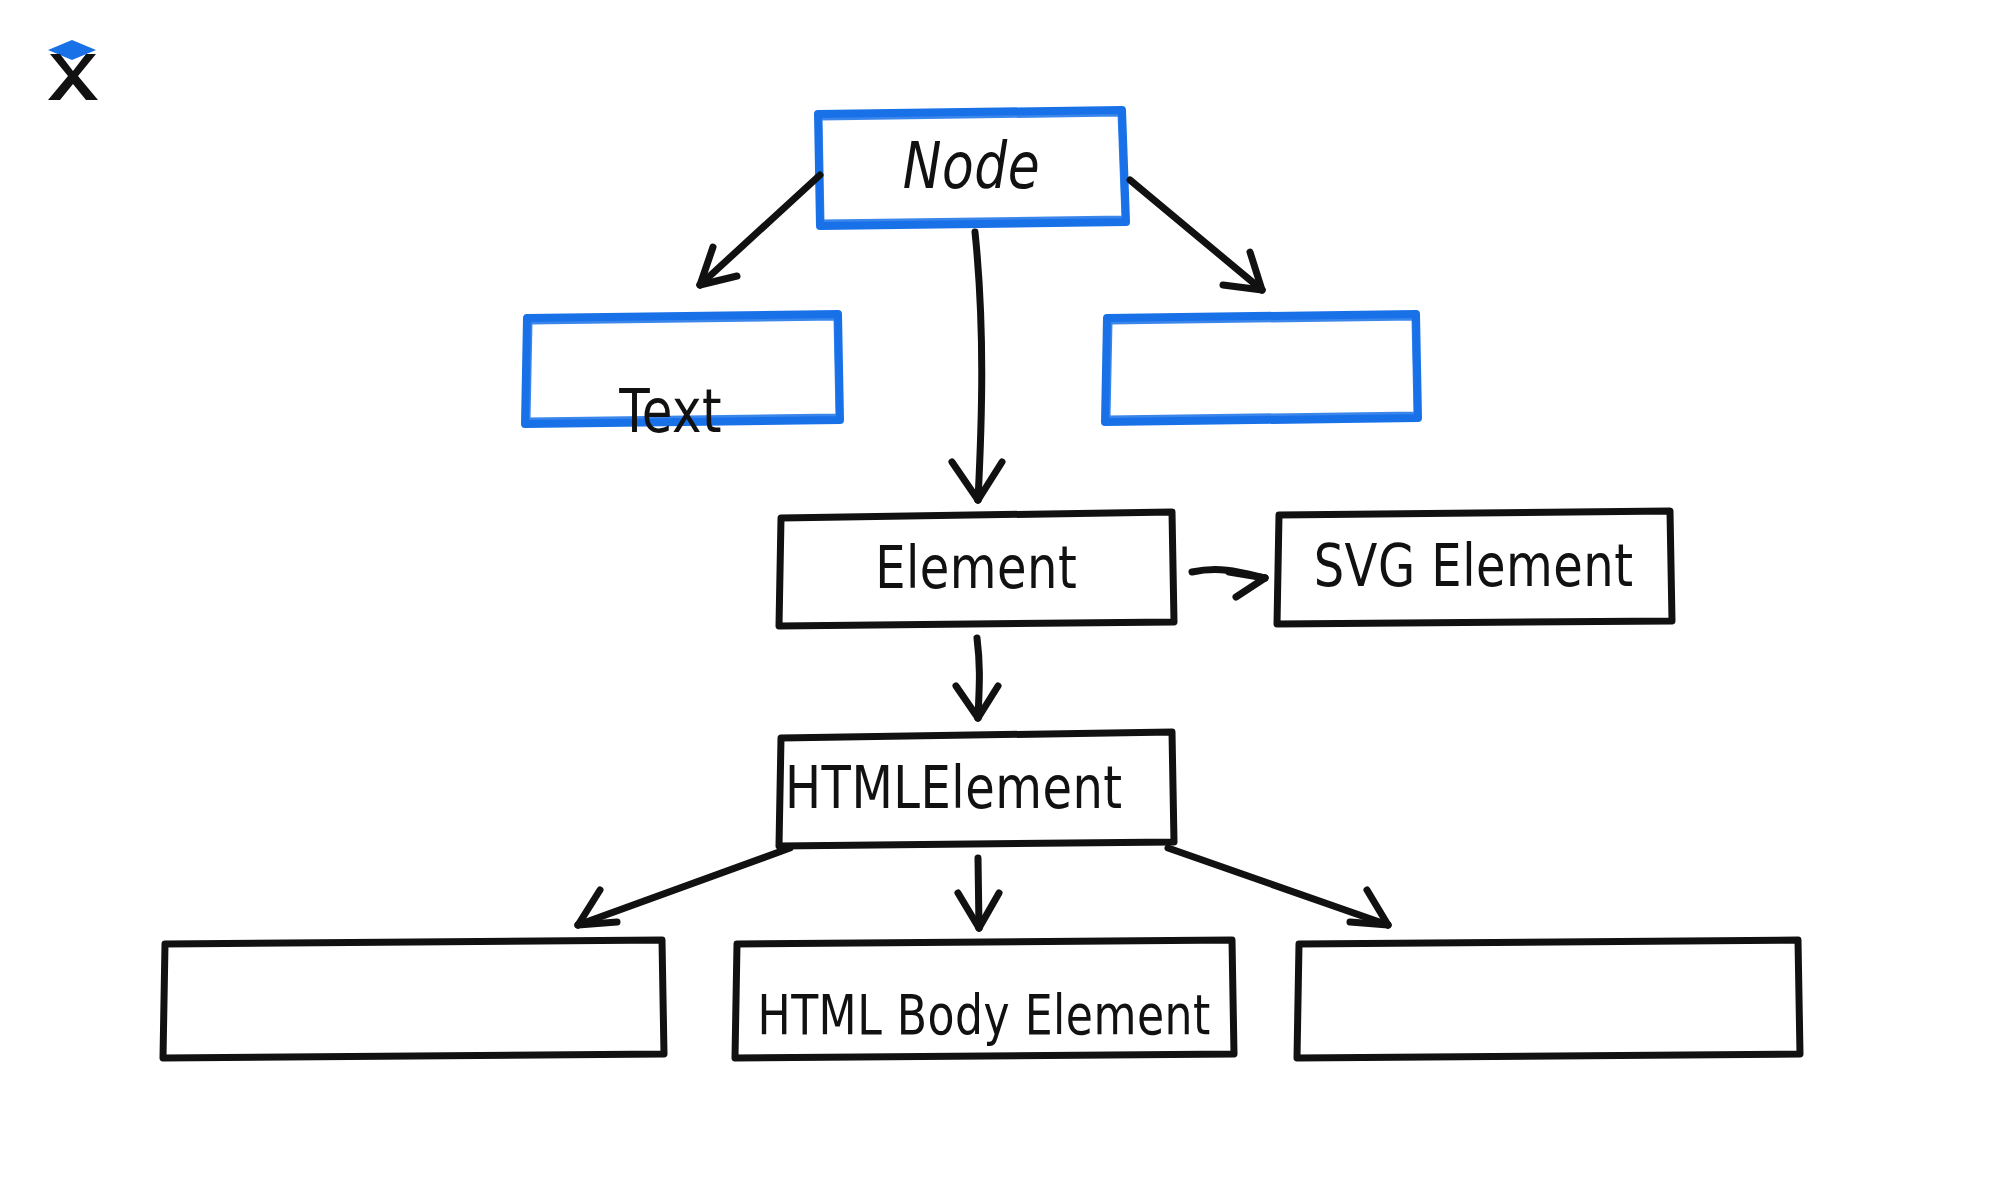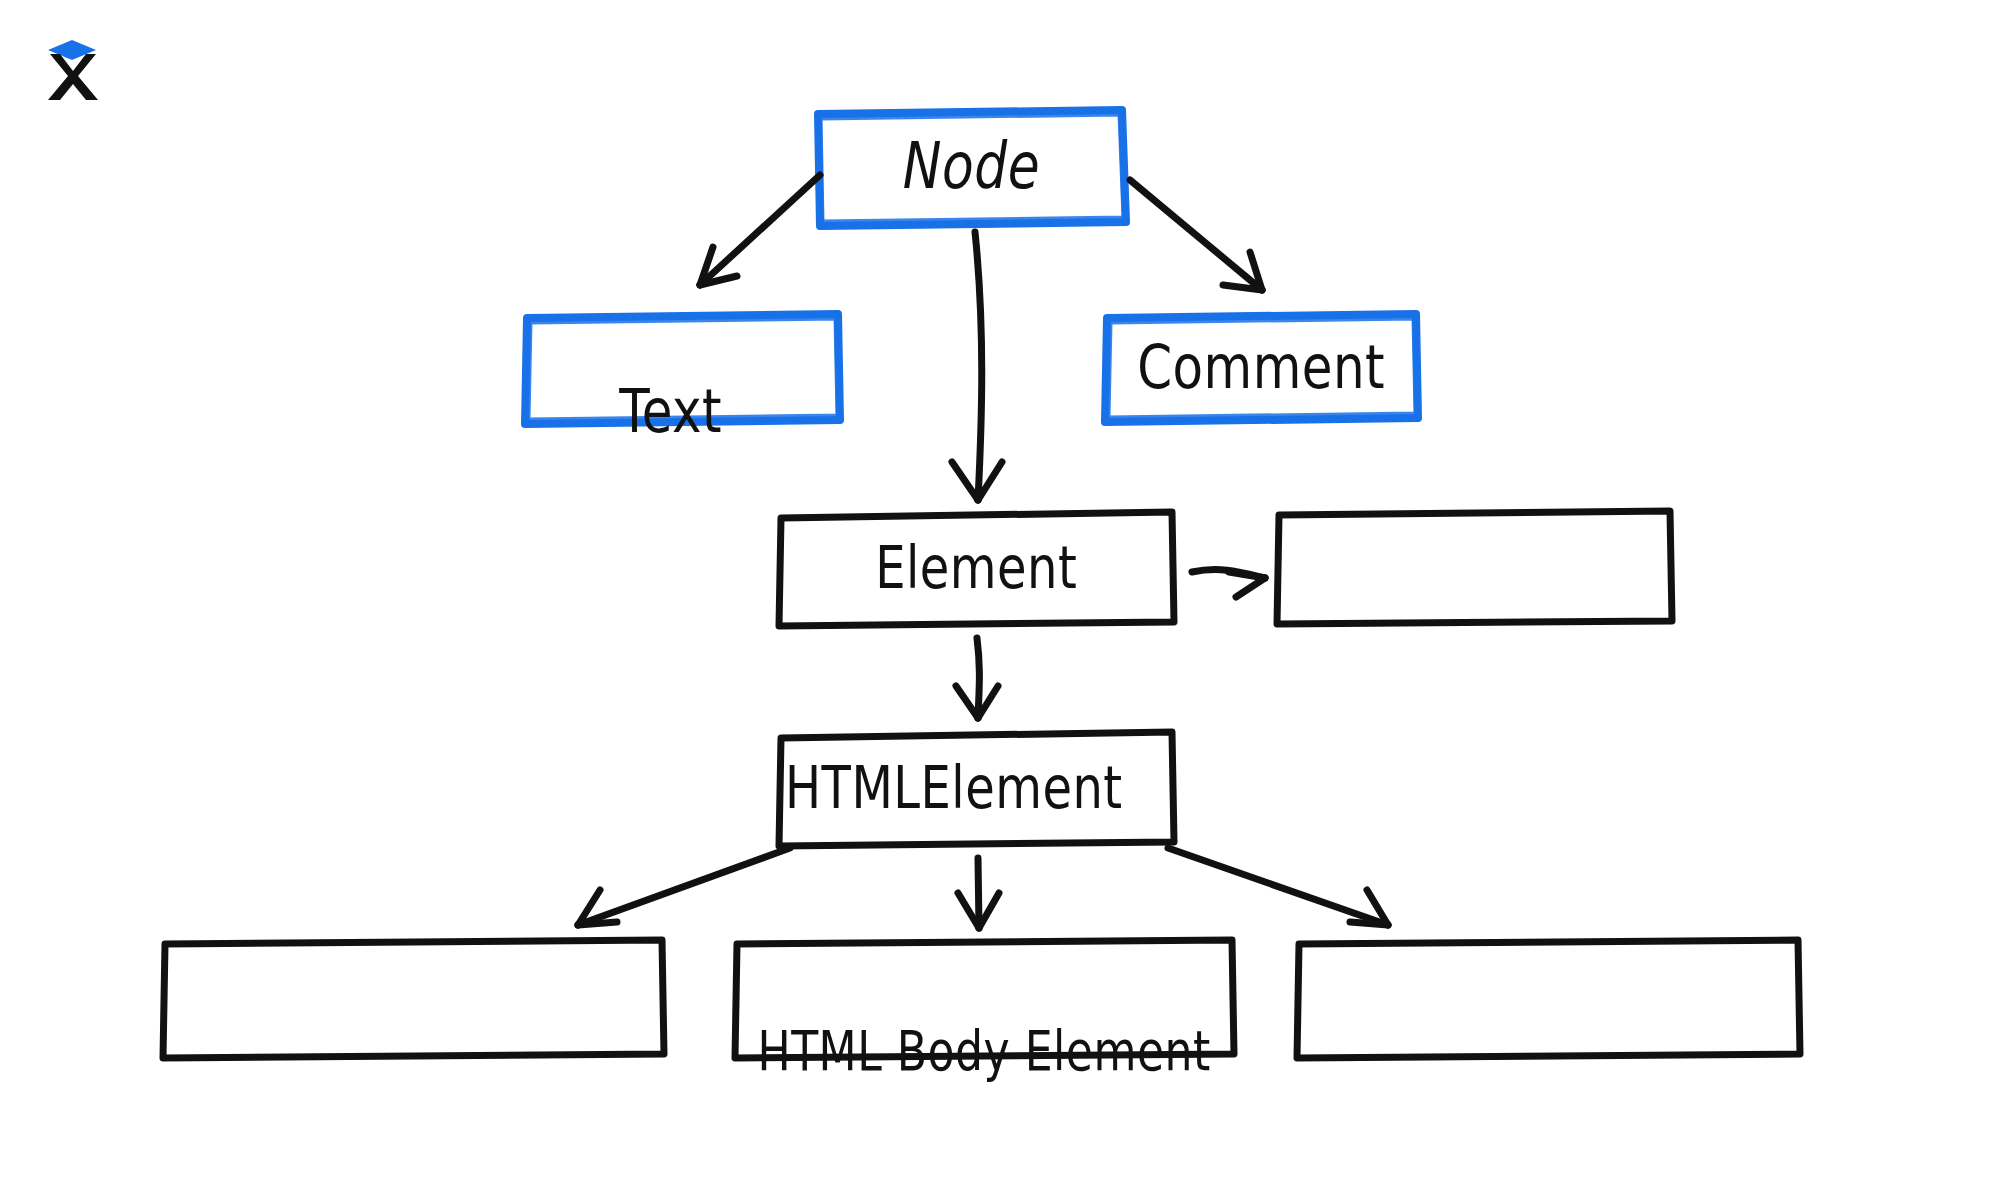--- a/index.html
+++ b/index.html
@@ -168,32 +168,32 @@
   </svg>
 
   <div class="node-box" style="left:816px; top:108px; width:310px; height:118px;font-style:italic;">
     <span class="node-label" style="font-size:54px;">Node</span>
   </div>
 
   <div class="node-box" style="left:513px; top:312px; width:316px; height:112px;margin-top:43px;">
     <span class="node-label" style="font-size:52px;">Text</span>
   </div>
 
-  <div class="node-box" style="left:1104px; top:312px; width:314px; height:110px;">
-    <span class="node-label" style="font-size:52px;">Comment</span>
-  </div>
 
   <div class="node-box" style="left:778px; top:512px; width:396px; height:112px;">
     <span class="node-label" style="font-size:50px;">Element</span>
   </div>
 
+  <div class="node-box" style="left:1276px; top:510px; width:396px; height:112px;">
+    <span class="node-label" style="font-size:50px;">SVG Element</span>
+  </div>
 
   <div class="node-box" style="left:756px; top:732px; width:396px; height:112px;">
     <span class="node-label" style="font-size:50px;">HTMLElement</span>
   </div>
 
 
-  <div class="node-box" style="left:734px; top:992px; width:500px; height:118px;">
+  <div class="node-box" style="left:734px; top:956px; width:500px; height:118px;">
     <span class="node-label" style="font-size:46px;">HTML Body Element</span>
   </div>
 
 
 </div>
 
 </body></html>

